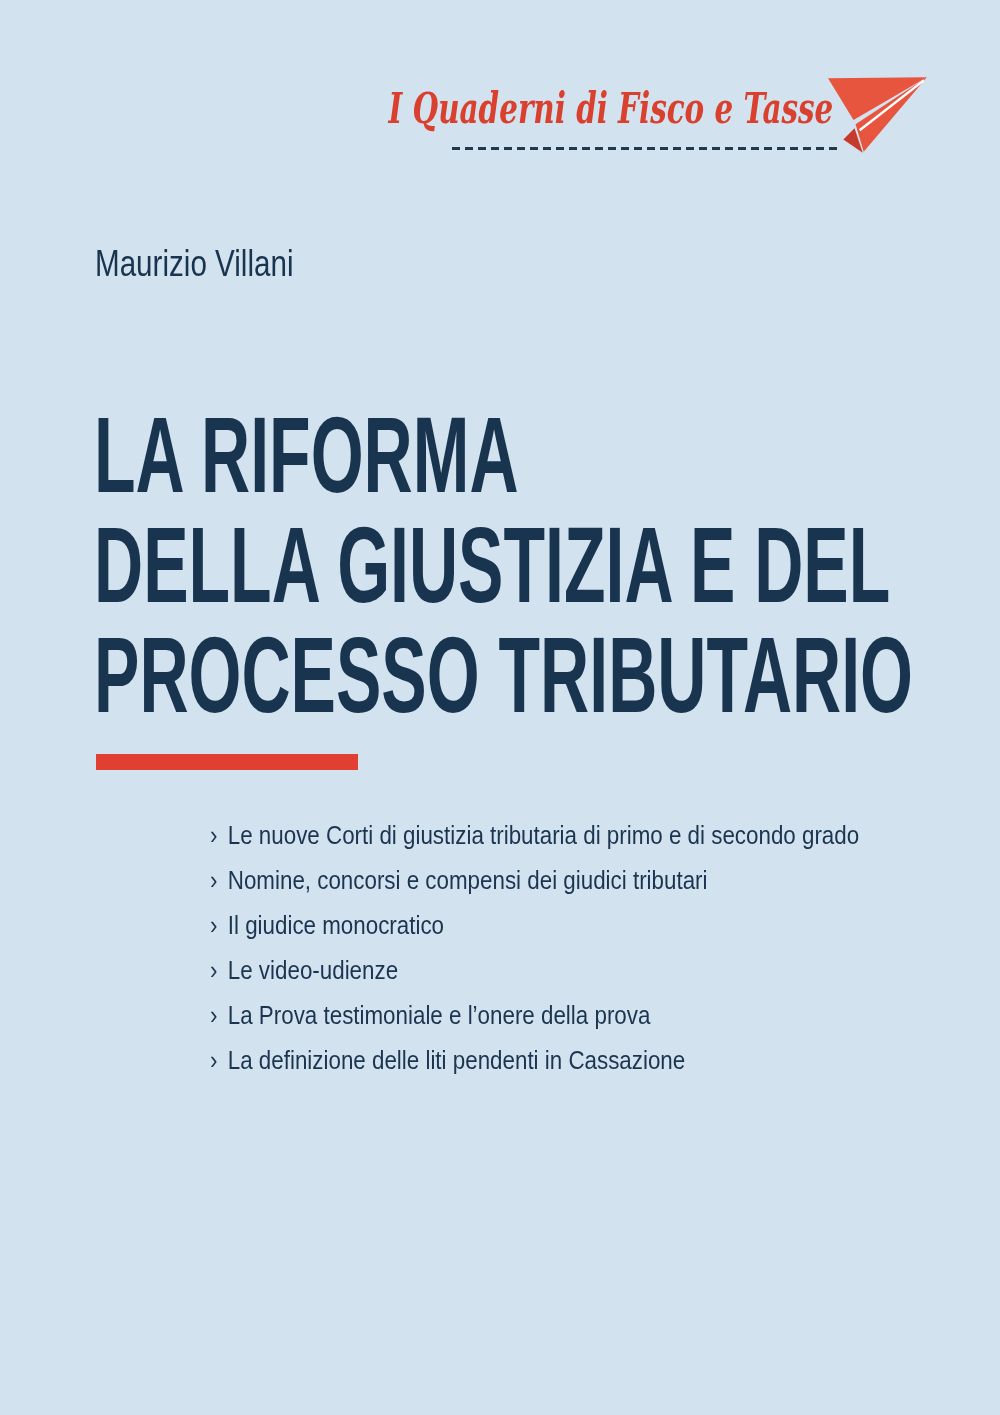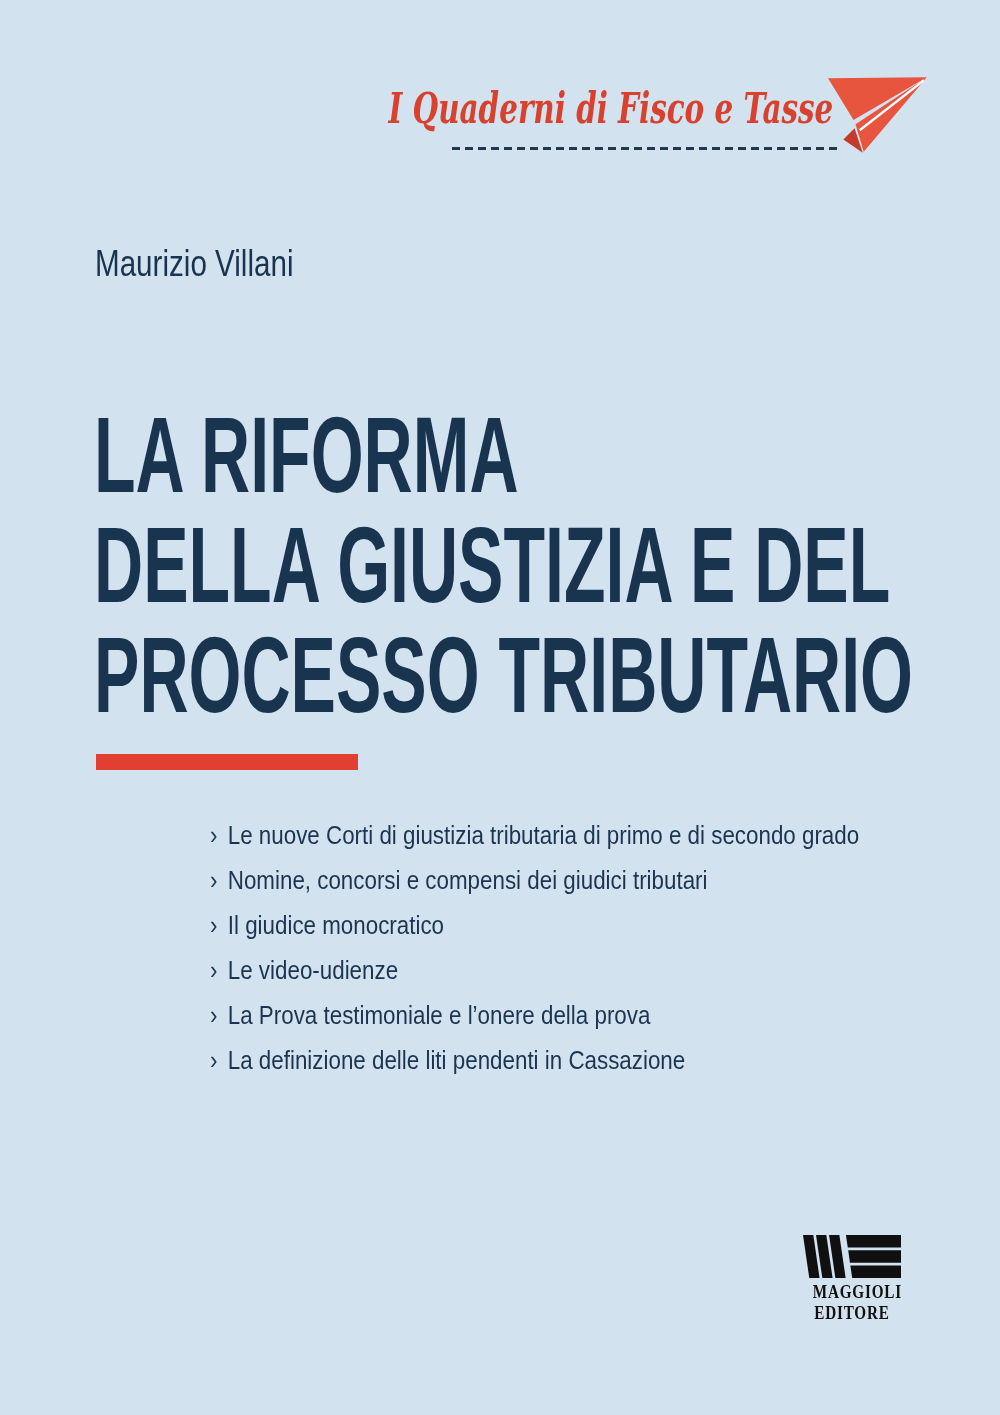--- a/index.html
+++ b/index.html
@@ -180,28 +180,14 @@
     <div class="topic-row">
       <span class="topic-bullet">›</span>
       <span>La Prova testimoniale e l’onere della prova</span>
     </div>
     <div class="topic-row">
       <span class="topic-bullet">›</span>
       <span>La definizione delle liti pendenti in Cassazione</span>
     </div>
   </div>
 
-  <div class="publisher">
-    <svg class="publisher-mark" viewBox="0 0 100 44" xmlns="http://www.w3.org/2000/svg">
-
-      <polygon points="0,0 10.5,0 16.9,44 6.4,44" fill="#101010"></polygon>
-      <polygon points="13.3,0 23.8,0 30.2,44 19.7,44" fill="#101010"></polygon>
-      <polygon points="26.6,0 37.1,0 43.5,44 33,44" fill="#101010"></polygon>
-
-      <polygon points="43.8,0 100,0 100,12.8 45.7,12.8" fill="#101010"></polygon>
-      <polygon points="46.1,15.6 100,15.6 100,28.4 47.9,28.4" fill="#101010"></polygon>
-      <polygon points="48.3,31.2 100,31.2 100,44 50.2,44" fill="#101010"></polygon>
-    </svg>
-    <div class="publisher-name">MAGGIOLI</div>
-    <div class="publisher-name">EDITORE</div>
-  </div>
 
 </div>
 
 </body></html>

